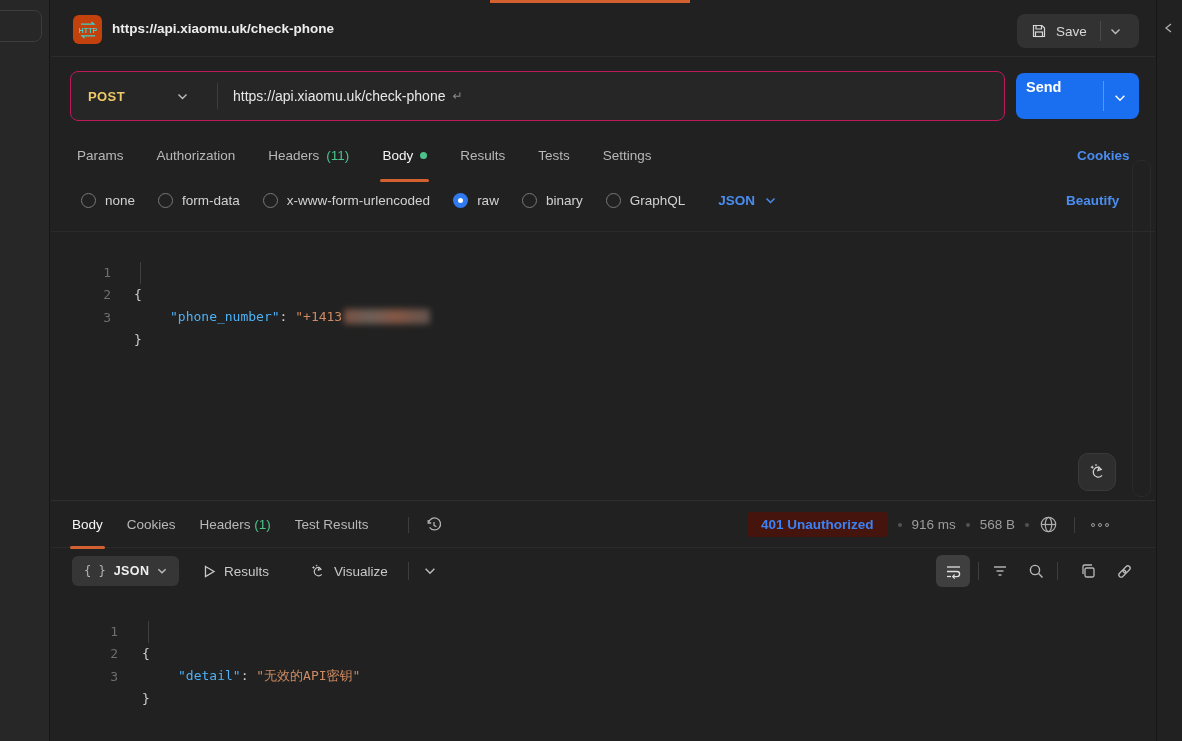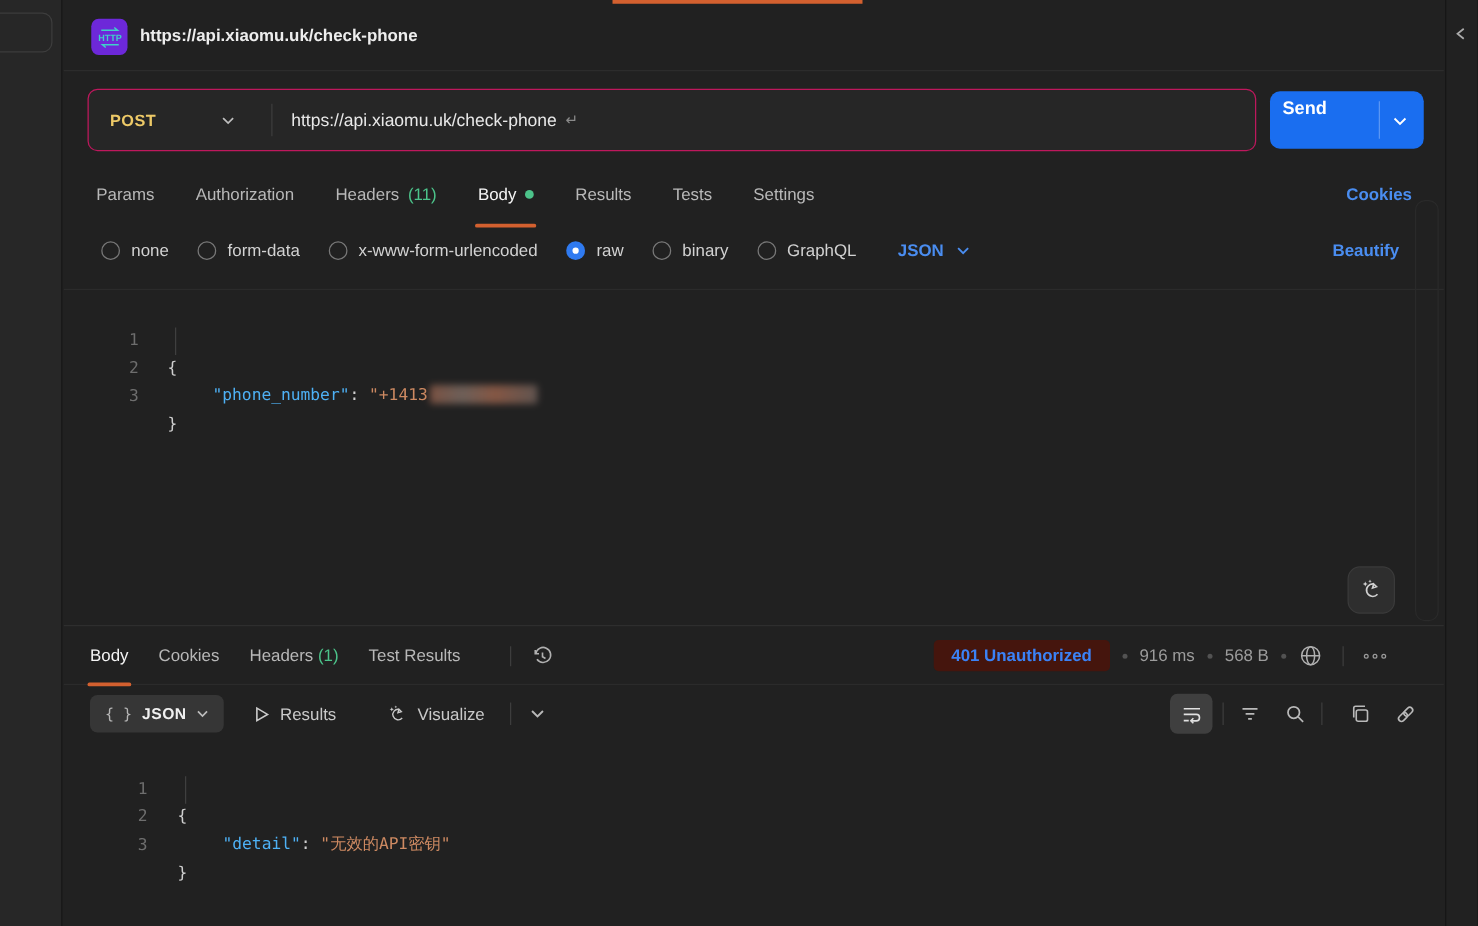--- a/index.html
+++ b/index.html
@@ -10,21 +10,21 @@
   
   .sidebar{ position:absolute; left:0; top:0; width:50px; height:741px; background:#272727; border-right:1px solid #161616; }
   .sidebar-box{ position:absolute; left:-10px; top:10px; width:52px; height:32px; border:1px solid #3d3d3d; border-radius:8px; }
   .main{ position:absolute; left:51px; top:0; width:1104px; height:741px; }
   .right-strip{ position:absolute; left:1156px; top:0; width:26px; height:741px; background:#212121; border-left:1px solid #161616; }
   .collapse-arrow{ position:absolute; left:6px; top:20px; color:#aaa; }
   .top-accent{ position:absolute; left:439px; top:0; width:200px; height:3px; background:#d3602f; }
 
   
   .topbar{ position:absolute; left:0; top:0; width:1104px; height:57px; border-bottom:1px solid #2c2c2c; }
-  .http-badge{ position:absolute; left:22px; top:15px; width:29px; height:29px; background:#6d28d9; border-radius:6px;
+  .http-badge{ position:absolute; left:22px; top:15px; width:29px; height:29px; background:#c2410c; border-radius:6px;
                display:flex; align-items:center; justify-content:center; }
   .tab-title{ position:absolute; left:61px; top:0; height:57px; display:flex; align-items:center;
               font-size:13.5px; font-weight:700; color:#ededed; }
   .save-btn{ position:absolute; left:966px; top:14px; width:122px; height:34px; background:#323232; border-radius:8px;
              display:flex; align-items:center; color:#d8d8d8; font-size:13.5px; }
   .save-btn .vsep{ width:1px; height:20px; background:#4a4a4a; margin-left:13px; }
 
   
   .method-url{ position:absolute; left:19px; top:71px; width:935px; height:50px; border:1px solid #be185d;
                border-radius:8px; background:#262626; display:flex; align-items:center; }
@@ -126,20 +126,36 @@
 
     <div class="topbar">
       <div class="http-badge">
         <svg width="24" height="24" viewBox="0 0 24 24">
           <path d="M5 6.2 H18 l-2.6-2.2" fill="none" stroke="#3fd0c9" stroke-width="1.2"></path>
           <text x="12" y="14.8" font-size="7.2" font-weight="bold" fill="#3fd0c9" text-anchor="middle" font-family="Liberation Sans, sans-serif">HTTP</text>
           <path d="M19 17.8 H6 l2.6 2.2" fill="none" stroke="#3fd0c9" stroke-width="1.2"></path>
         </svg>
       </div>
       <div class="tab-title">https://api.xiaomu.uk/check-phone</div>
+      <div class="save-btn">
+        <span style="margin-left:14px;display:flex">
+          <svg width="16" height="16" viewBox="0 0 16 16" fill="none" stroke="#d8d8d8" stroke-width="1.2">
+            <path d="M2.5 2.5 h8.5 l2.5 2.5 v8.5 h-11 z"></path>
+              <path d="M5 2.5 v3.5 h5.5 v-3.5"></path>
+              <rect x="4.5" y="9" width="7" height="4.5"></rect>
+          </svg>
+        </span>
+        <span style="margin-left:9px">Save</span>
+        <span class="vsep"></span>
+        <span style="margin-left:9px;display:flex">
+          <svg width="11" height="11" viewBox="0 0 11 11" fill="none" stroke="#bdbdbd" stroke-width="1.4">
+              <path d="M1.5 3.5 L5.5 7.5 L9.5 3.5"></path>
+            </svg>
+        </span>
+      </div>
     </div>
 
     <div class="method-url">
       <span class="method-label">POST</span>
       <span class="method-chevron" style="display:flex">
         <svg width="11" height="11" viewBox="0 0 11 11" fill="none" stroke="#bdbdbd" stroke-width="1.4">
             <path d="M1.5 3.5 L5.5 7.5 L9.5 3.5"></path>
           </svg>
       </span>
       <span class="vsep"></span>

